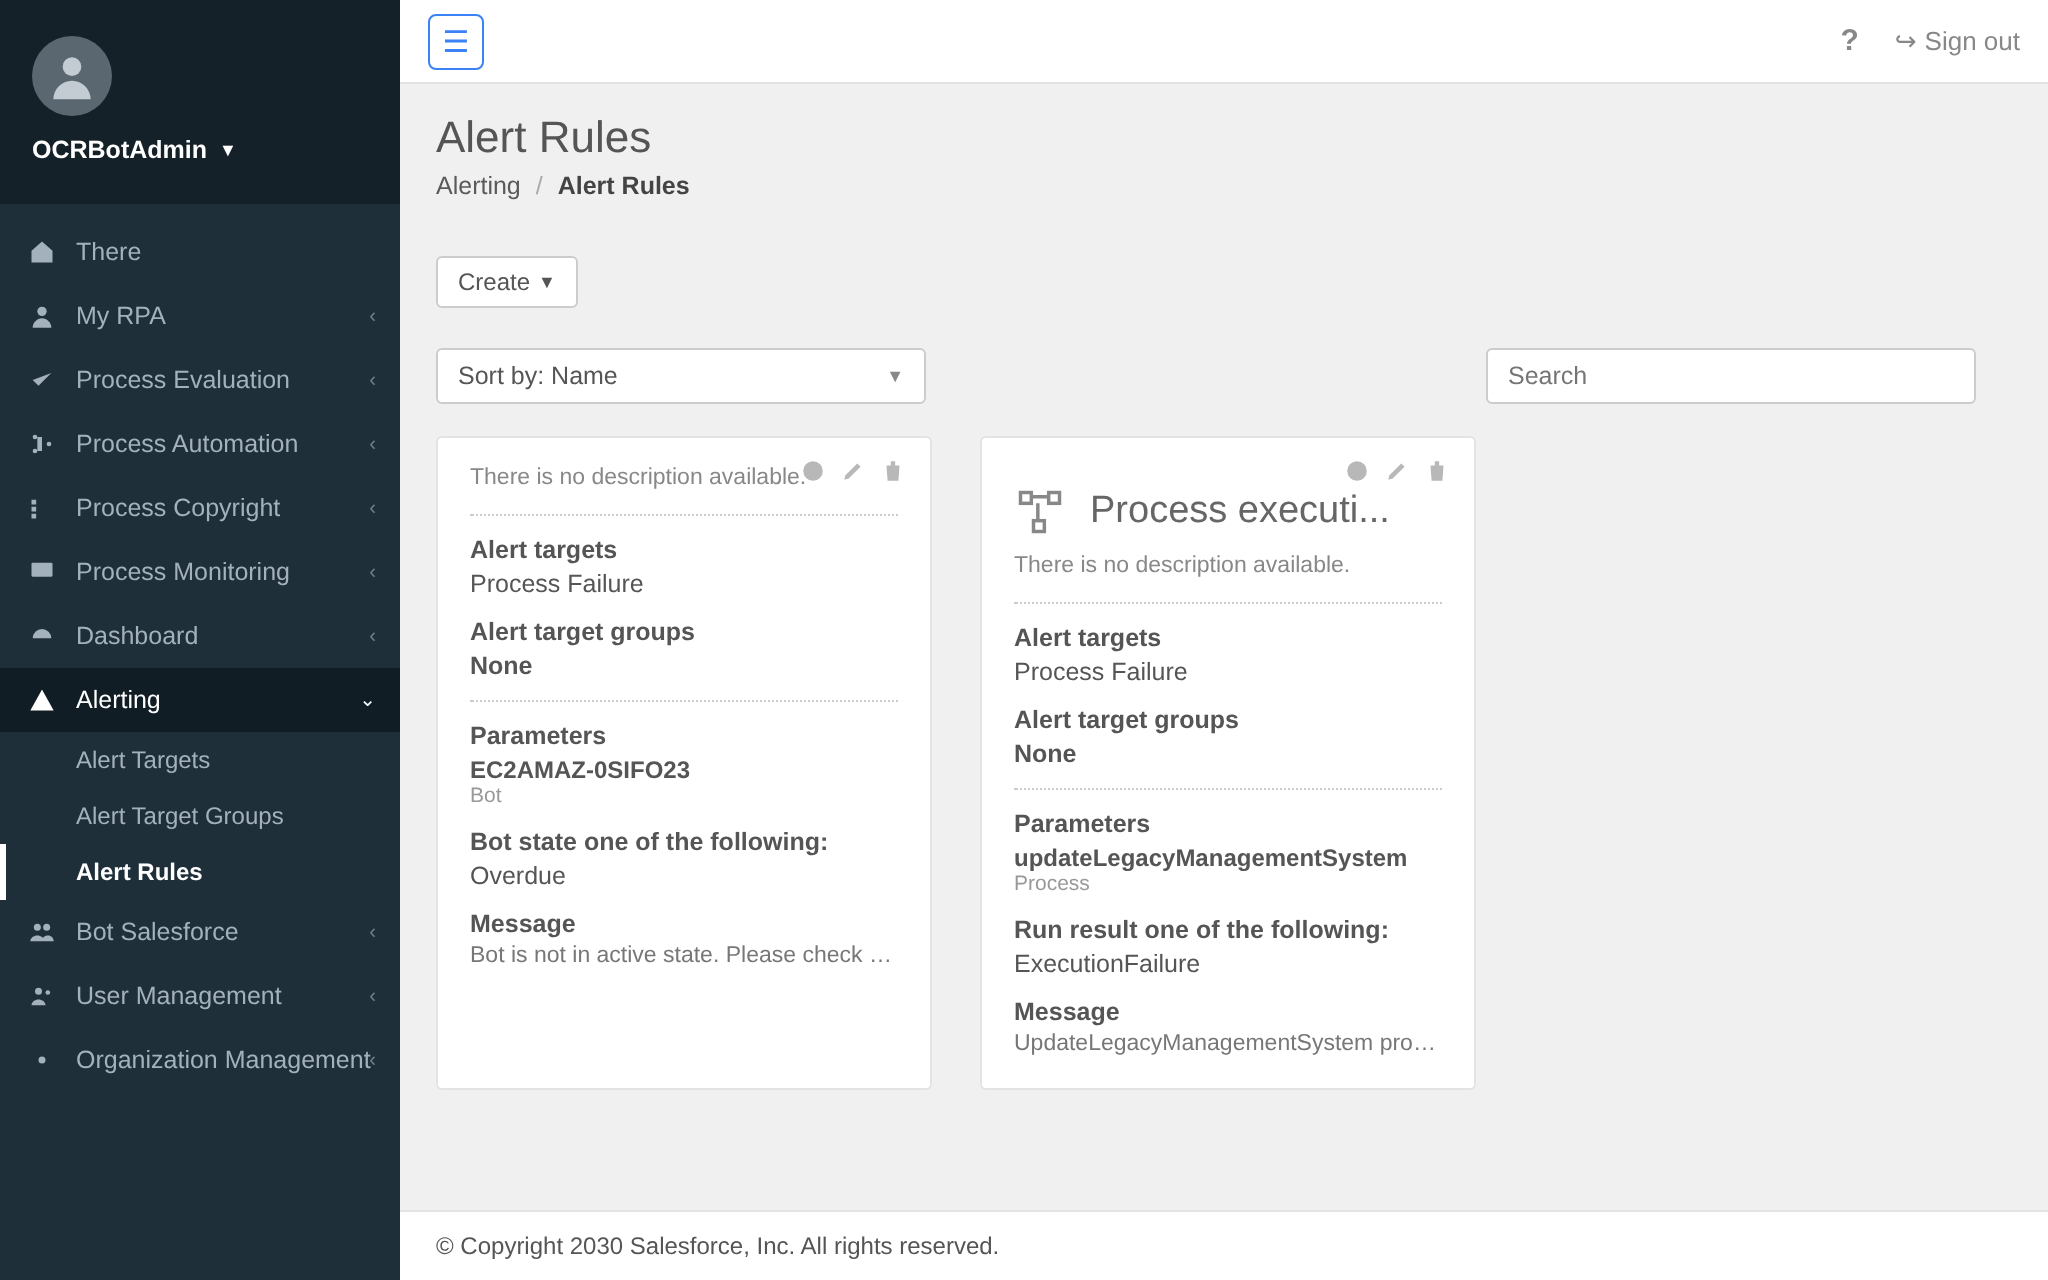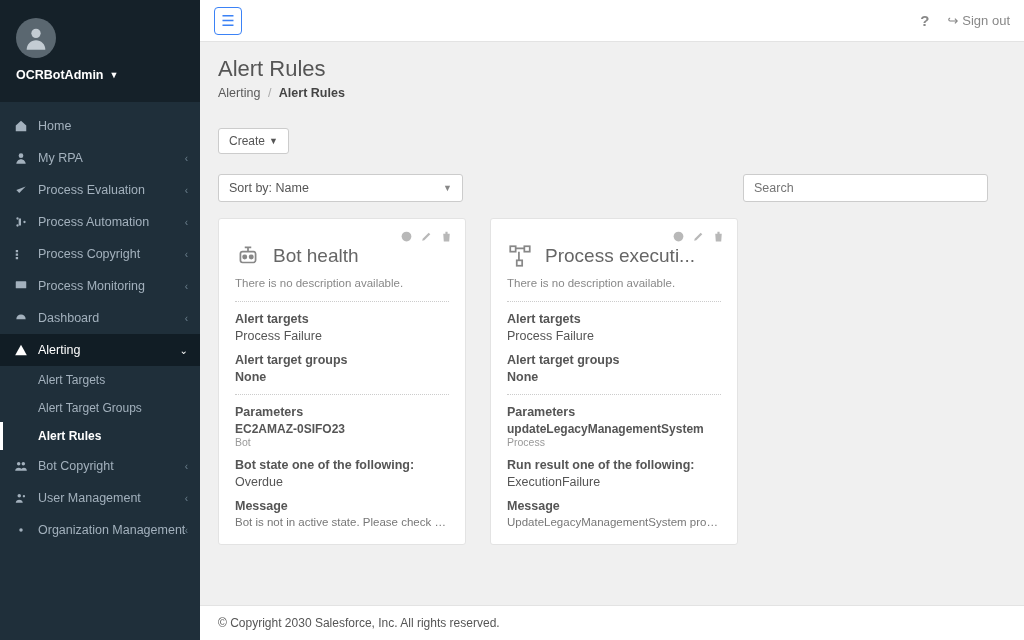--- a/index.html
+++ b/index.html
@@ -69,21 +69,21 @@
       <span style="color:#fff;font-size:9px;">▼</span>
     </div>
   </div>
   <nav class="nav">
     <div class="nav-item">
       <span class="ic">
           <svg viewBox="0 0 24 24">
             <path d="M3 11l9-8 9 8v10H3z"></path>
           </svg>
         </span>
-      <span>Home</span>
+      <span>There</span>
     </div>
     <div class="nav-item">
       <span class="ic">
           <svg viewBox="0 0 24 24">
             <circle cx="12" cy="8" r="4"></circle>
             <path d="M4 22c0-4 3.6-8 8-8s8 4 8 8"></path>
           </svg>
         </span>
       <span>My RPA</span>
       <span class="chev">‹</span>
@@ -150,21 +150,21 @@
     <div class="sub-item"><span>Alert Target Groups</span></div>
     <div class="sub-item active"><span>Alert Rules</span></div>
     <div class="nav-item">
       <span class="ic">
           <svg viewBox="0 0 24 24">
             <circle cx="8" cy="8" r="3"></circle>
             <circle cx="16" cy="8" r="3"></circle>
             <path d="M2 20c0-3 3-5 6-5s6 2 6 5M12 20c0-3 2-5 5-5s5 2 5 5"></path>
           </svg>
         </span>
-      <span>Bot Copyright</span>
+      <span>Bot Salesforce</span>
       <span class="chev">‹</span>
     </div>
     <div class="nav-item">
       <span class="ic">
           <svg viewBox="0 0 24 24">
             <circle cx="9" cy="8" r="3"></circle>
             <path d="M3 20c0-3 3-5 6-5s6 2 6 5"></path>
             <circle cx="17" cy="9" r="2"></circle>
           </svg>
         </span>
@@ -225,29 +225,20 @@
           <span class="ca"><svg viewBox="0 0 24 24">
                 <circle cx="12" cy="12" r="9"></circle>
                 <path d="M6 6l12 12" stroke="#b8b8b8" stroke-width="2"></path>
               </svg></span>
           <span class="ca"><svg viewBox="0 0 24 24">
                 <path d="M4 20l4-1 11-11-3-3L5 16z"></path>
               </svg></span>
           <span class="ca"><svg viewBox="0 0 24 24">
                 <path d="M6 7h12l-1 14H7zM4 7h16M10 3h4v4h-4z"></path>
               </svg></span>
-        </div>
-        <div class="card-title-row">
-          <span class="card-icon"><svg viewBox="0 0 24 24">
-                <rect x="5" y="8" width="14" height="10" rx="2"></rect>
-                <circle cx="9" cy="13" r="1.5" fill="#888"></circle>
-                <circle cx="15" cy="13" r="1.5" fill="#888"></circle>
-                <path d="M12 8V4M9 4h6"></path>
-              </svg></span>
-          <span class="card-title">Bot health</span>
         </div>
         <div class="card-desc">There is no description available.</div>
         <div class="dotted"></div>
         <div class="sect-label">Alert targets</div>
         <div class="sect-val">Process Failure</div>
         <div class="sect-label">Alert target groups</div>
         <div class="sect-val" style="font-weight:700;">None</div>
         <div class="dotted"></div>
         <div class="sect-label">Parameters</div>
         <div class="param-name">EC2AMAZ-0SIFO23</div>

